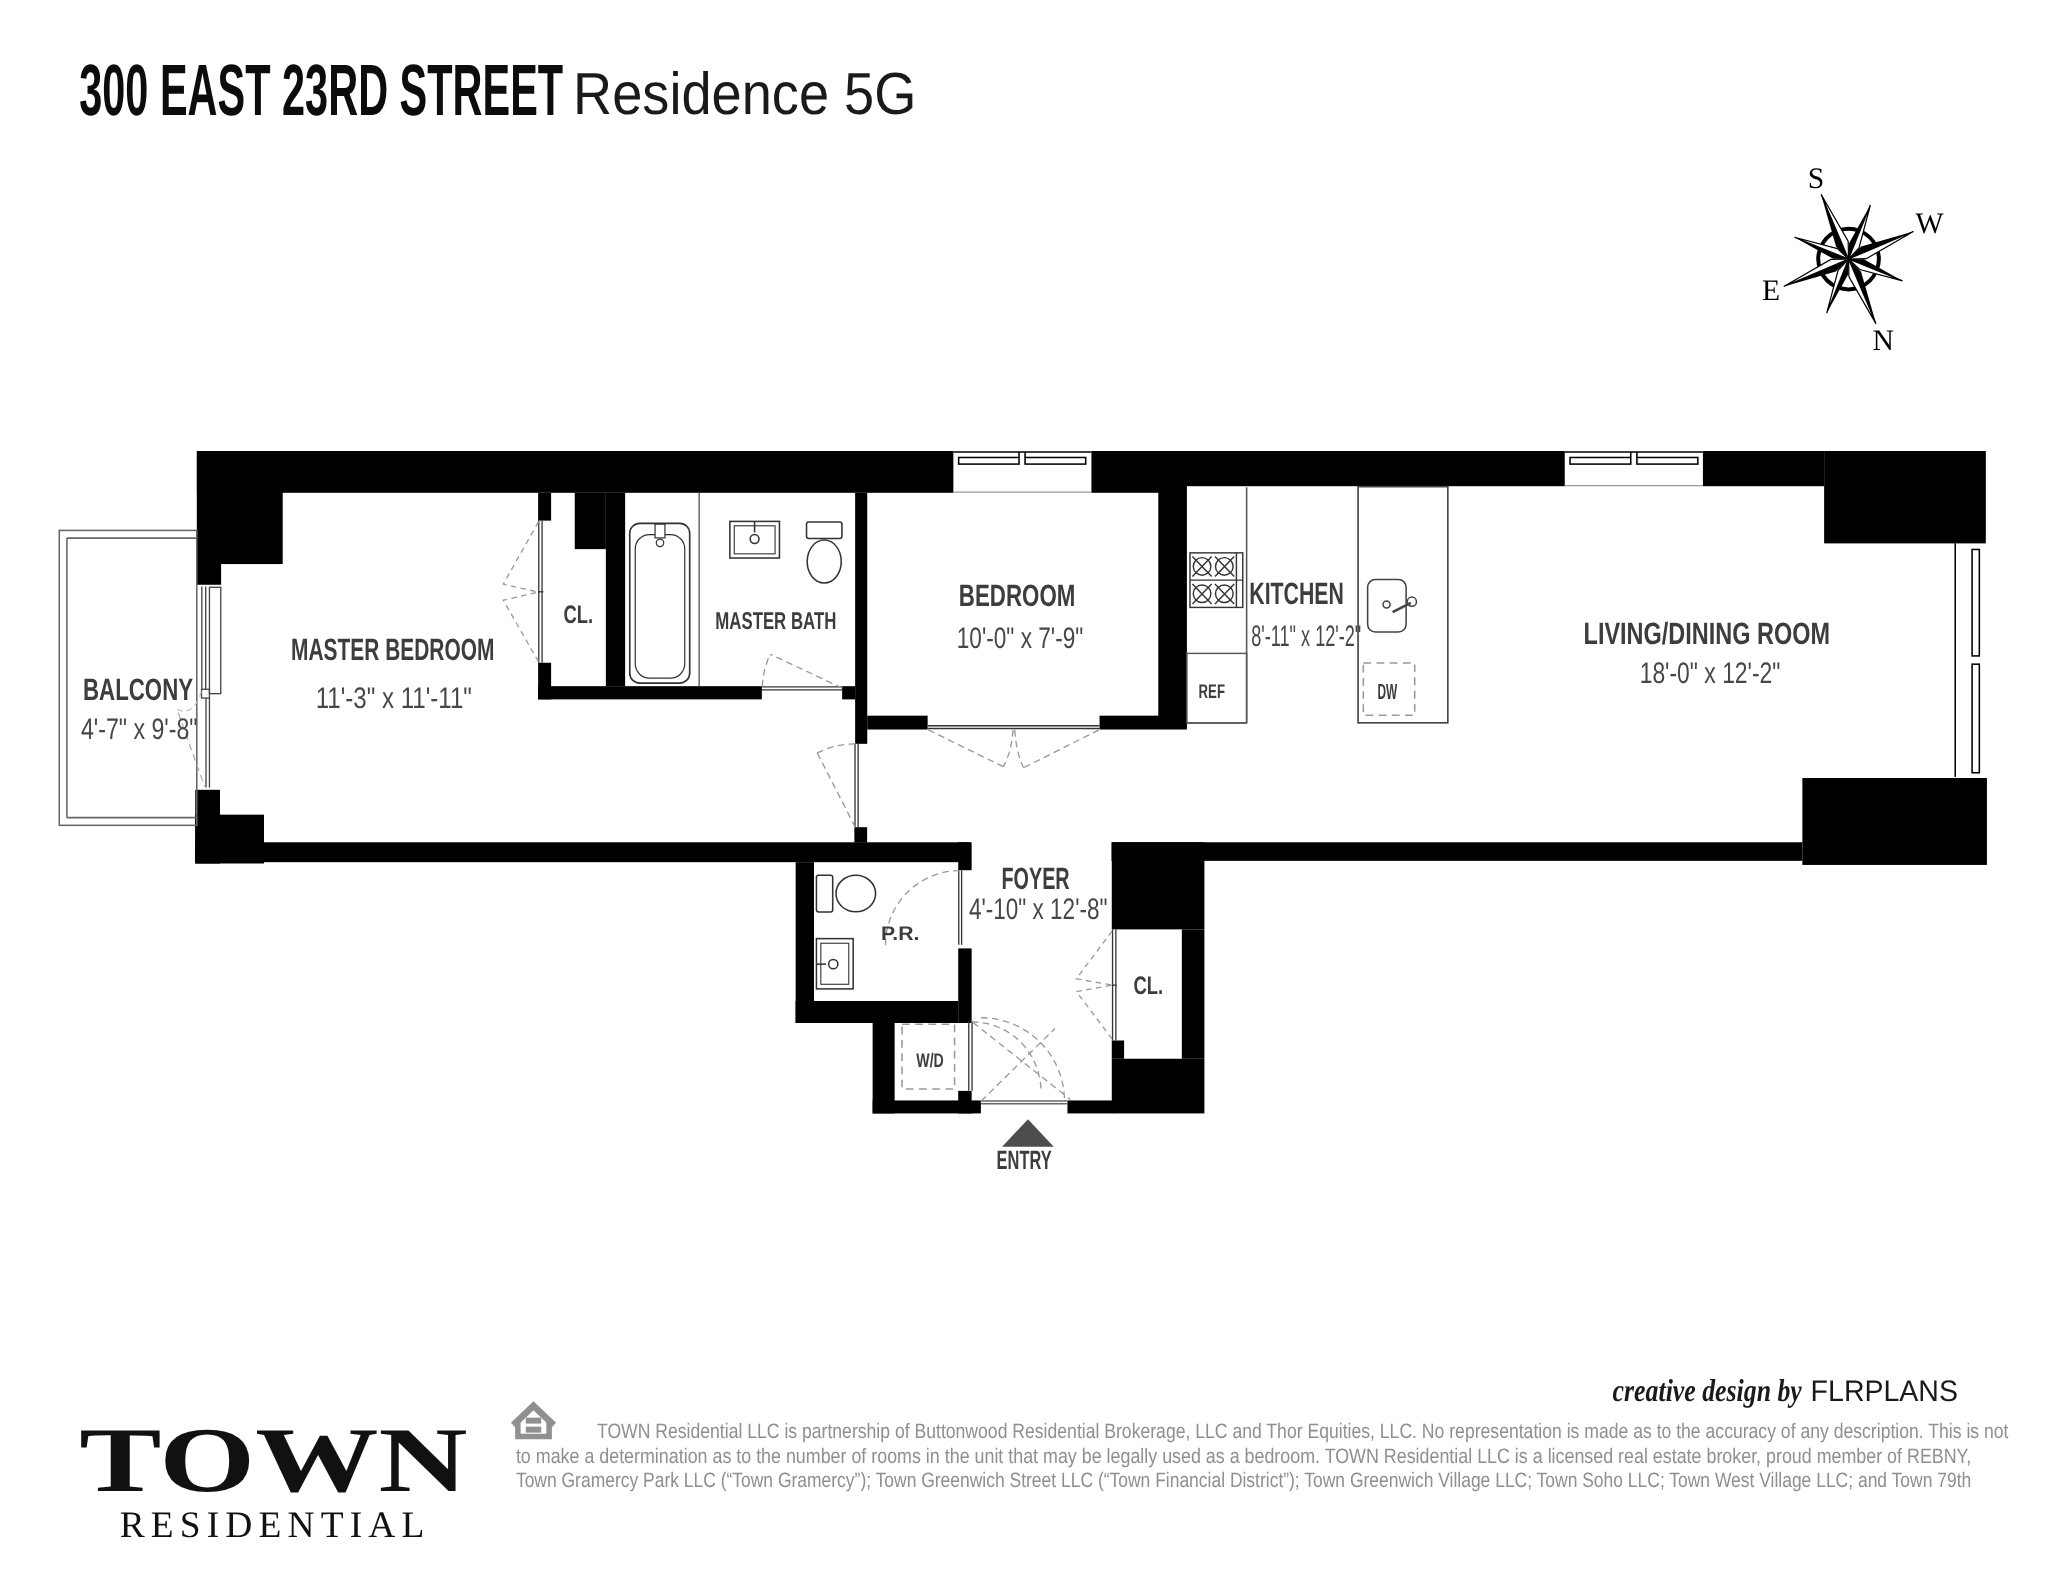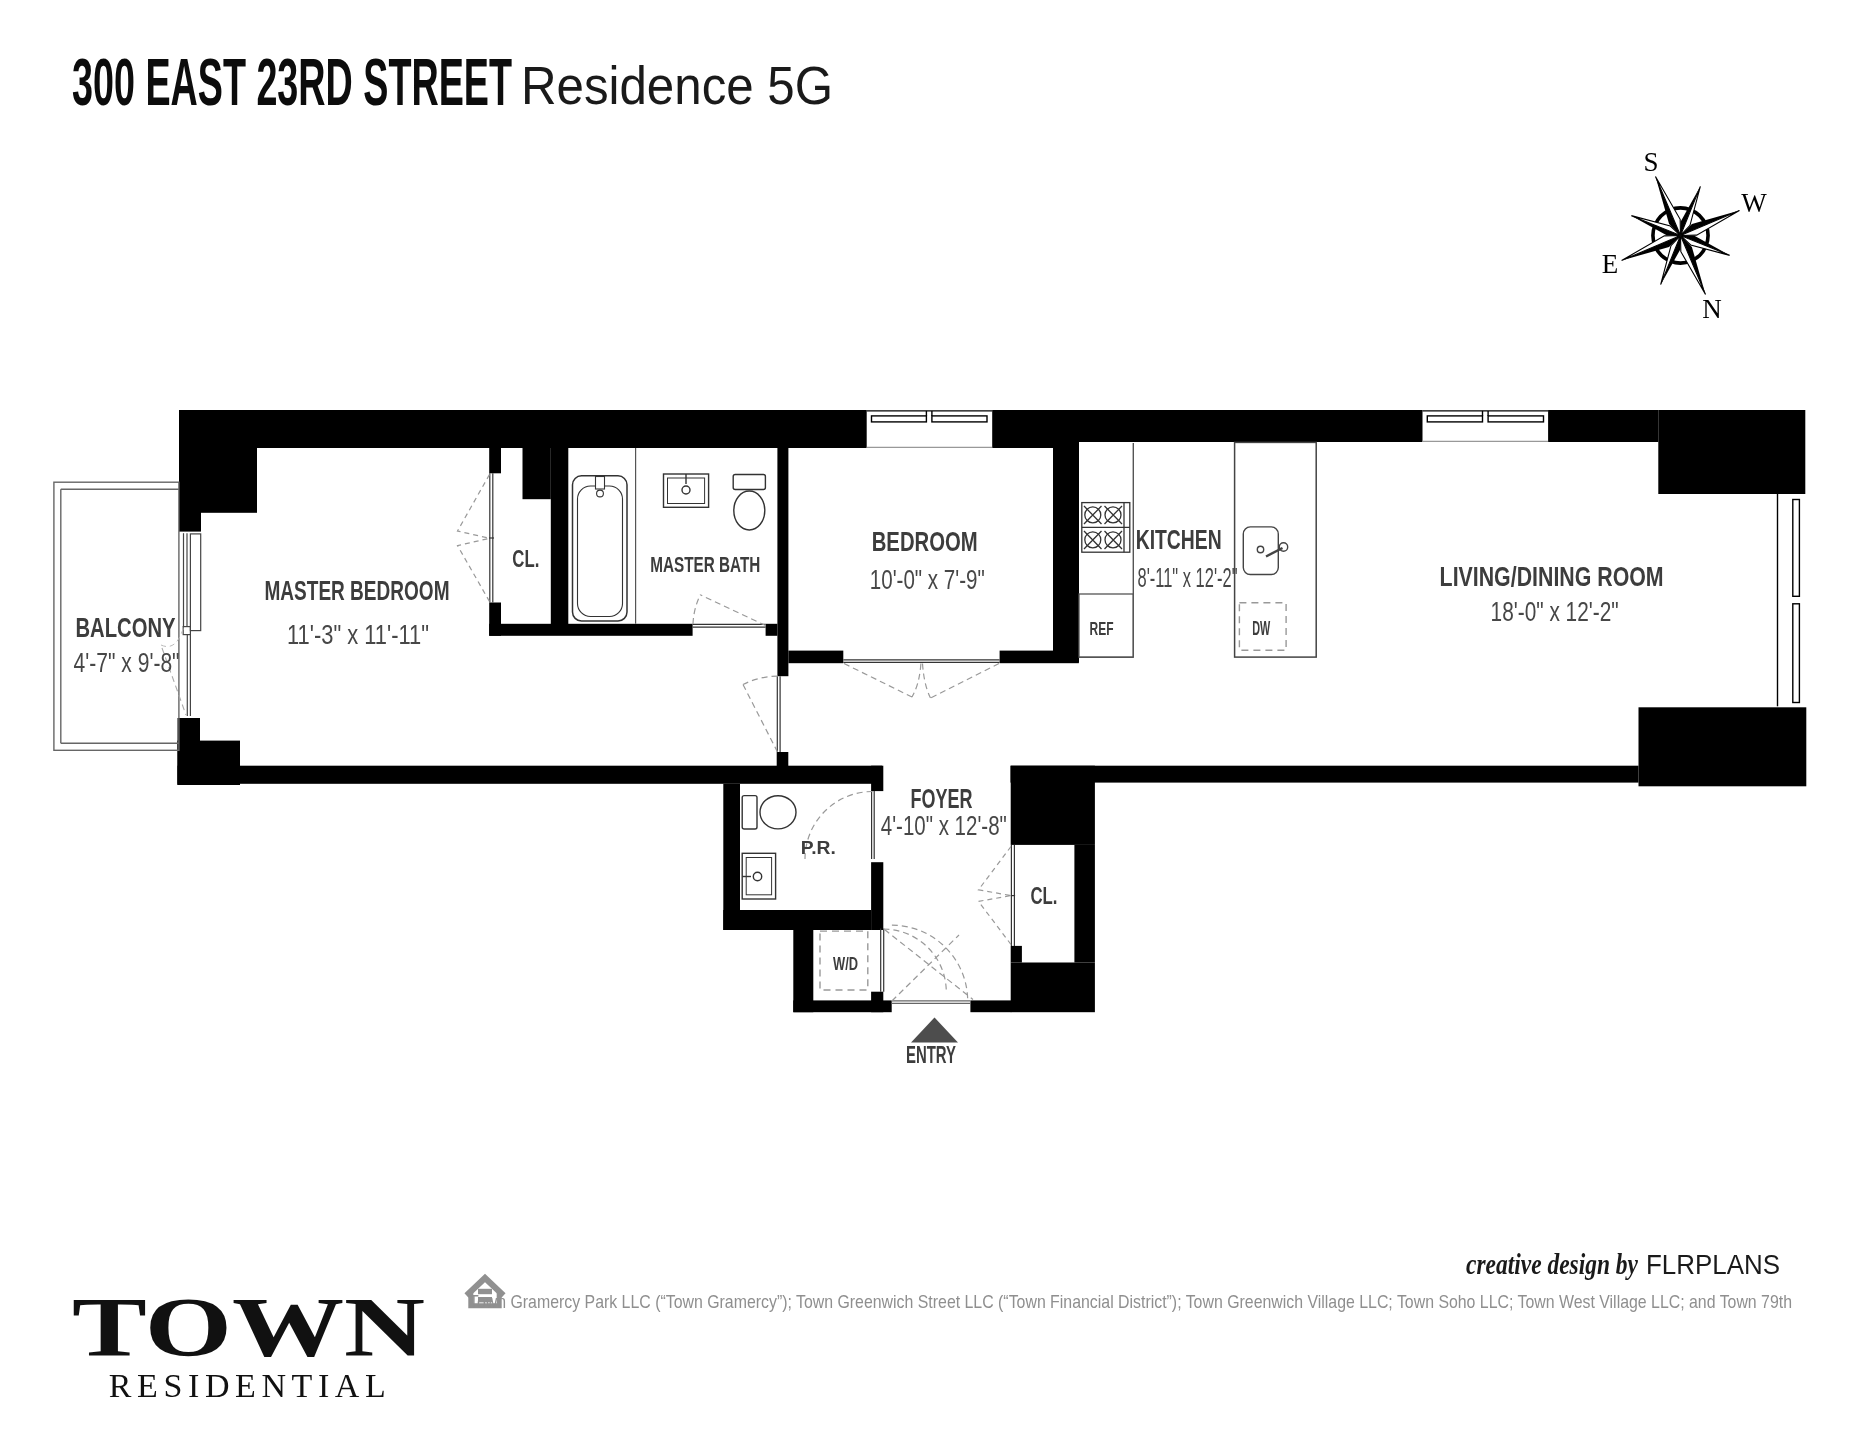--- a/index.html
+++ b/index.html
@@ -336,15 +336,17 @@
 
 <g stroke="#909090" fill="none">
 <path d="M 466.5 1295.5 L 485 1278 L 503.5 1295.5" stroke-width="6"></path>
 <path d="M 470.8 1292.5 L 470.8 1305.8 L 499.2 1305.8 L 499.2 1292.5" stroke-width="5"></path>
 <rect x="478" y="1288.8" width="14" height="5.4" fill="#909090" stroke="none"></rect>
 <rect x="478" y="1297" width="14" height="5.4" fill="#909090" stroke="none"></rect>
 </g>
 </svg>
 
 <div class="disc" style="top:1291px;">
+<div style="text-indent:40px;"><span class="sq" style="transform:scaleX(0.842);">TOWN Residential LLC is partnership of Buttonwood Residential Brokerage, LLC and Thor Equities, LLC. No representation is made as to the accuracy of any description. This is not</span></div>
+<div><span class="sq" style="transform:scaleX(0.8545);">to make a determination as to the number of rooms in the unit that may be legally used as a bedroom. TOWN Residential LLC is a licensed real estate broker, proud member of REBNY,</span></div>
 <div><span class="sq" style="transform:scaleX(0.8356);">Town Gramercy Park LLC (“Town Gramercy”); Town Greenwich Street LLC (“Town Financial District”); Town Greenwich Village LLC; Town Soho LLC; Town West Village LLC; and Town 79th</span></div>
 </div>
 </div>
 
 </body></html>

